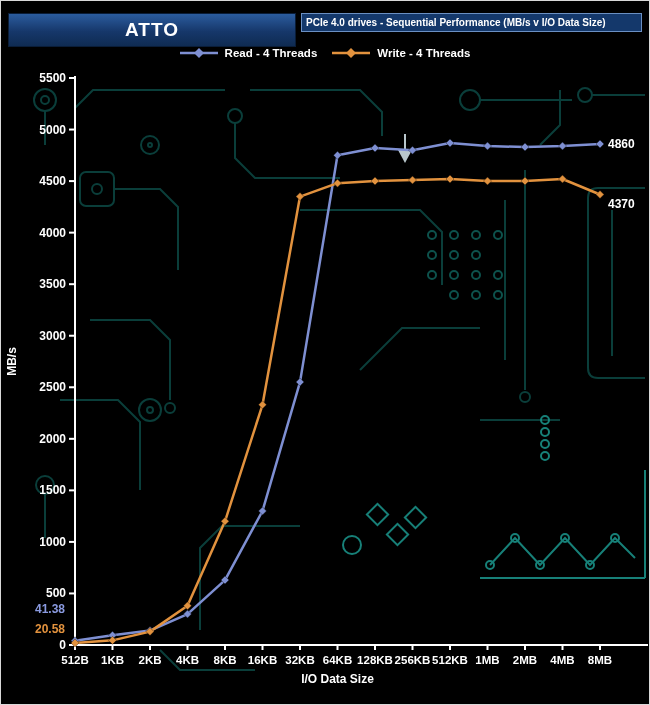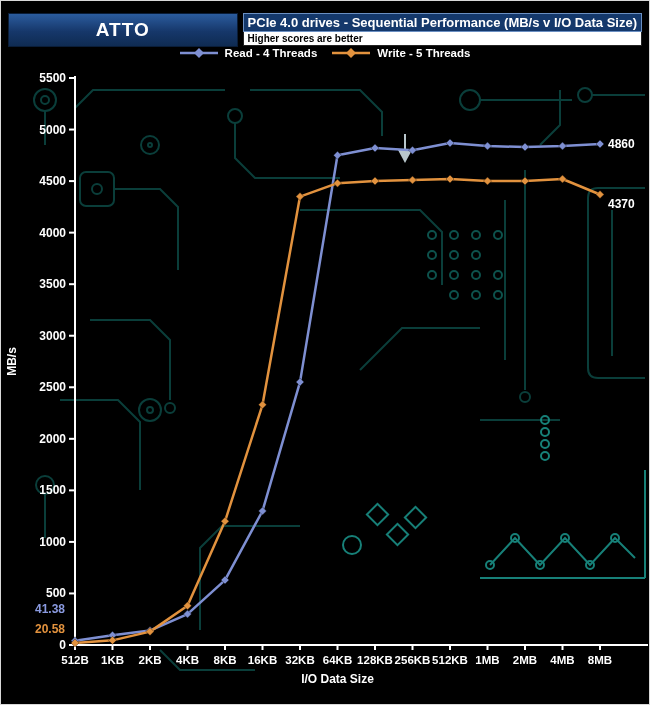--- a/index.html
+++ b/index.html
@@ -3,21 +3,21 @@
 <meta charset="utf-8">
 <style>
   html,body{margin:0;padding:0;background:#000;}
   body{width:650px;height:705px;position:relative;overflow:hidden;font-family:"Liberation Sans",sans-serif;}
   .frame{position:absolute;inset:0;border:1px solid #d9d9d9;pointer-events:none;z-index:50;}
   .header{position:absolute;top:13px;left:8px;right:8px;display:flex;gap:5px;z-index:10;}
   .atto-box{width:286px;height:32px;background:linear-gradient(180deg,#2b5c9e 0%,#16376a 55%,#0f2b52 100%);
     border:1px solid #0a1d38;color:#fff;font-weight:bold;font-size:19px;letter-spacing:1px;
     display:flex;align-items:center;justify-content:center;}
   .title-stack{flex:1;display:flex;flex-direction:column;}
-  .title-bar{height:17px;background:#14386b;border:1px solid #6a8fc2;color:#fff;font-weight:bold;font-size:13px;
+  .title-bar{height:17px;background:#14386b;border:1px solid #6a8fc2;color:#fff;font-weight:bold;font-size:10px;
     display:flex;align-items:center;padding:0 4px;white-space:nowrap;}
   .subtitle-bar{height:13px;background:#fff;border:1px solid #222;border-top:none;color:#000;font-weight:bold;
     font-size:10px;display:flex;align-items:center;padding:0 4px;}
   .legend{position:absolute;top:47px;left:0;right:0;display:flex;justify-content:center;gap:15px;align-items:center;z-index:10;}
   .legend-item{display:flex;align-items:center;gap:7px;}
   .legend-label{color:#fff;font-weight:bold;font-size:11.5px;}
   .chart-area{position:absolute;top:70px;left:0;width:650px;height:635px;}
   #circuit,#chart{position:absolute;top:0;left:0;}
   #chart text{font-family:"Liberation Sans",sans-serif;font-weight:bold;}
   #chart .tick-y{font-size:12px;fill:#fff;}
@@ -29,38 +29,37 @@
 <body>
 
 <div class="frame"></div>
 
 <div class="header">
   <div class="atto-box">
     <span>ATTO</span>
   </div>
   <div class="title-stack">
     <div class="title-bar">PCIe 4.0 drives - Sequential Performance (MB/s v I/O Data Size)</div>
-    <div class="subtitle-bar">Higher scores are better</div>
   </div>
 </div>
 
 <div class="legend">
   <div class="legend-item">
     <svg class="swatch" width="38" height="10">
       <line x1="0" y1="5" x2="38" y2="5" stroke-width="2.5" stroke="#7e8fd2"></line>
       <path d="M19 0 L24 5 L19 10 L14 5 Z" fill="#7e8fd2"></path>
     </svg>
     <span class="legend-label">Read - 4 Threads</span>
   </div>
   <div class="legend-item">
     <svg class="swatch" width="38" height="10">
       <line x1="0" y1="5" x2="38" y2="5" stroke-width="2.5" stroke="#e2923e"></line>
       <path d="M19 0 L24 5 L19 10 L14 5 Z" fill="#e2923e"></path>
     </svg>
-    <span class="legend-label">Write - 5 Threads</span>
+    <span class="legend-label">Write - 4 Threads</span>
   </div>
 </div>
 
 <div class="chart-area">
 
   <svg id="circuit" width="650" height="635" viewBox="0 0 650 635">
     <g fill="none" stroke="#0c4541" stroke-width="2" opacity="0.9">
       <circle cx="45" cy="30" r="11"></circle>
         <circle cx="45" cy="30" r="4"></circle>
       <path d="M45 41 V 75"></path>

